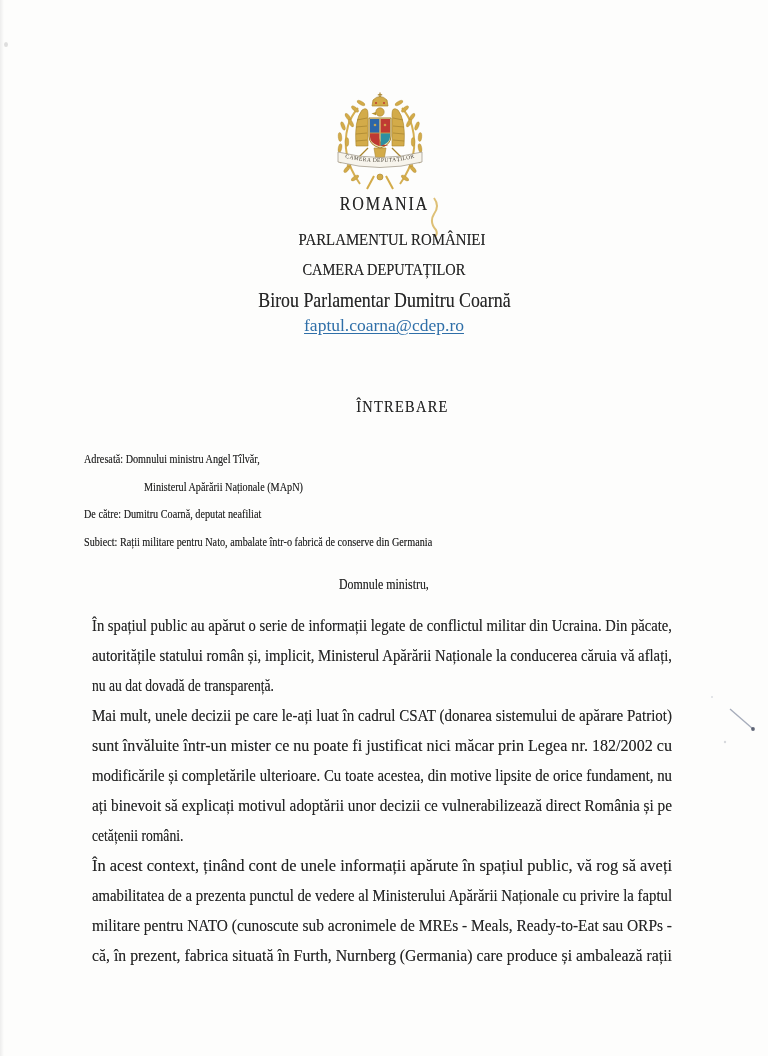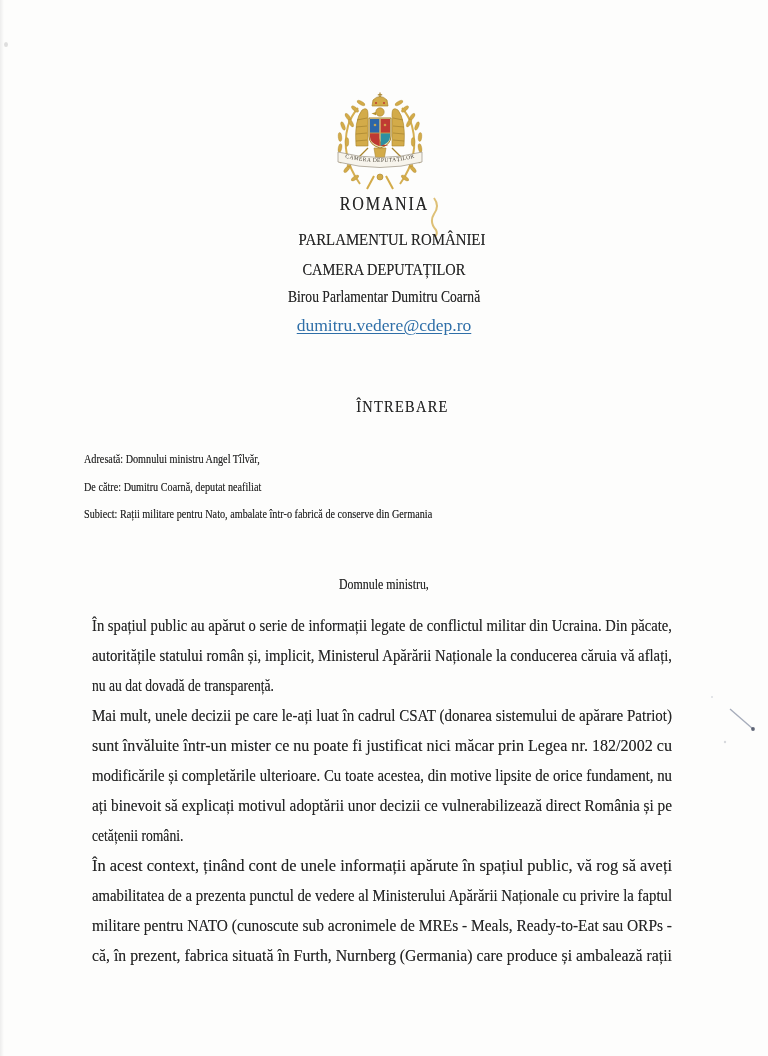--- a/index.html
+++ b/index.html
@@ -22,21 +22,21 @@
     background:#c4c4c4;opacity:.55;
   }
   .center-line{left:0;right:0;text-align:center;}
   .txt{ text-shadow:0 0 .5px rgba(20,20,20,.45); }
   .condC{display:inline-block;white-space:nowrap;transform:scaleX(0.85);transform-origin:50% 50%;}
   .condL{display:inline-block;white-space:nowrap;transform:scaleX(0.85);transform-origin:0 50%;}
   [data-fit]{display:inline-block;white-space:nowrap;transform-origin:0 50%;}
   .romania{font-size:19px;letter-spacing:2px;}
   .h-parliament{font-size:17.5px;}
   .h-chamber{font-size:17px;}
-  .h-office{font-size:16px;}
+  .h-office{font-size:21px;}
   .email-link{
     font-size:17.5px;
     color:var(--link-blue,#2f6fa8);
     text-decoration:underline;
     text-underline-offset:2px;
     cursor:pointer;
   }
   .doc-title{font-size:17px;letter-spacing:1.5px;}
   .addr{left:84px;top:446px;width:600px;font-size:12px;}
   .addr .aline{height:27.5px;line-height:27.5px;}
@@ -161,30 +161,33 @@
   <div class="abs center-line txt h-parliament" style="top:229px;margin-left:16px;">
     <span class="condC">PARLAMENTUL ROMÂNIEI</span>
   </div>
   <div class="abs center-line txt h-chamber" style="top:260px;">
     <span class="condC">CAMERA DEPUTAȚILOR</span>
   </div>
   <div class="abs center-line txt h-office" style="top:288px;">
     <span class="condC">Birou Parlamentar Dumitru Coarnă</span>
   </div>
   <div class="abs center-line" style="top:315px;">
-    <a class="email-link">dumitru.vedere@cdep.ro</a>
+    <a class="email-link">faptul.coarna@cdep.ro</a>
   </div>
 
   <div class="abs center-line txt doc-title" style="top:397px;padding-left:36px;">
     <span class="condC">ÎNTREBARE</span>
   </div>
 
   <div class="abs addr txt">
     <div class="aline">
       <span class="condL">Adresată: Domnului ministru Angel Tîlvăr,</span>
+    </div>
+    <div class="aline">
+      <span class="condL indent">Ministerul Apărării Naționale (MApN)</span>
     </div>
     <div class="aline">
       <span class="condL">De către: Dumitru Coarnă, deputat neafiliat</span>
     </div>
     <div class="aline">
       <span class="condL">Subiect: Rații militare pentru Nato, ambalate într-o fabrică de conserve din Germania</span>
     </div>
   </div>
 
   <div class="abs center-line txt salutation">

